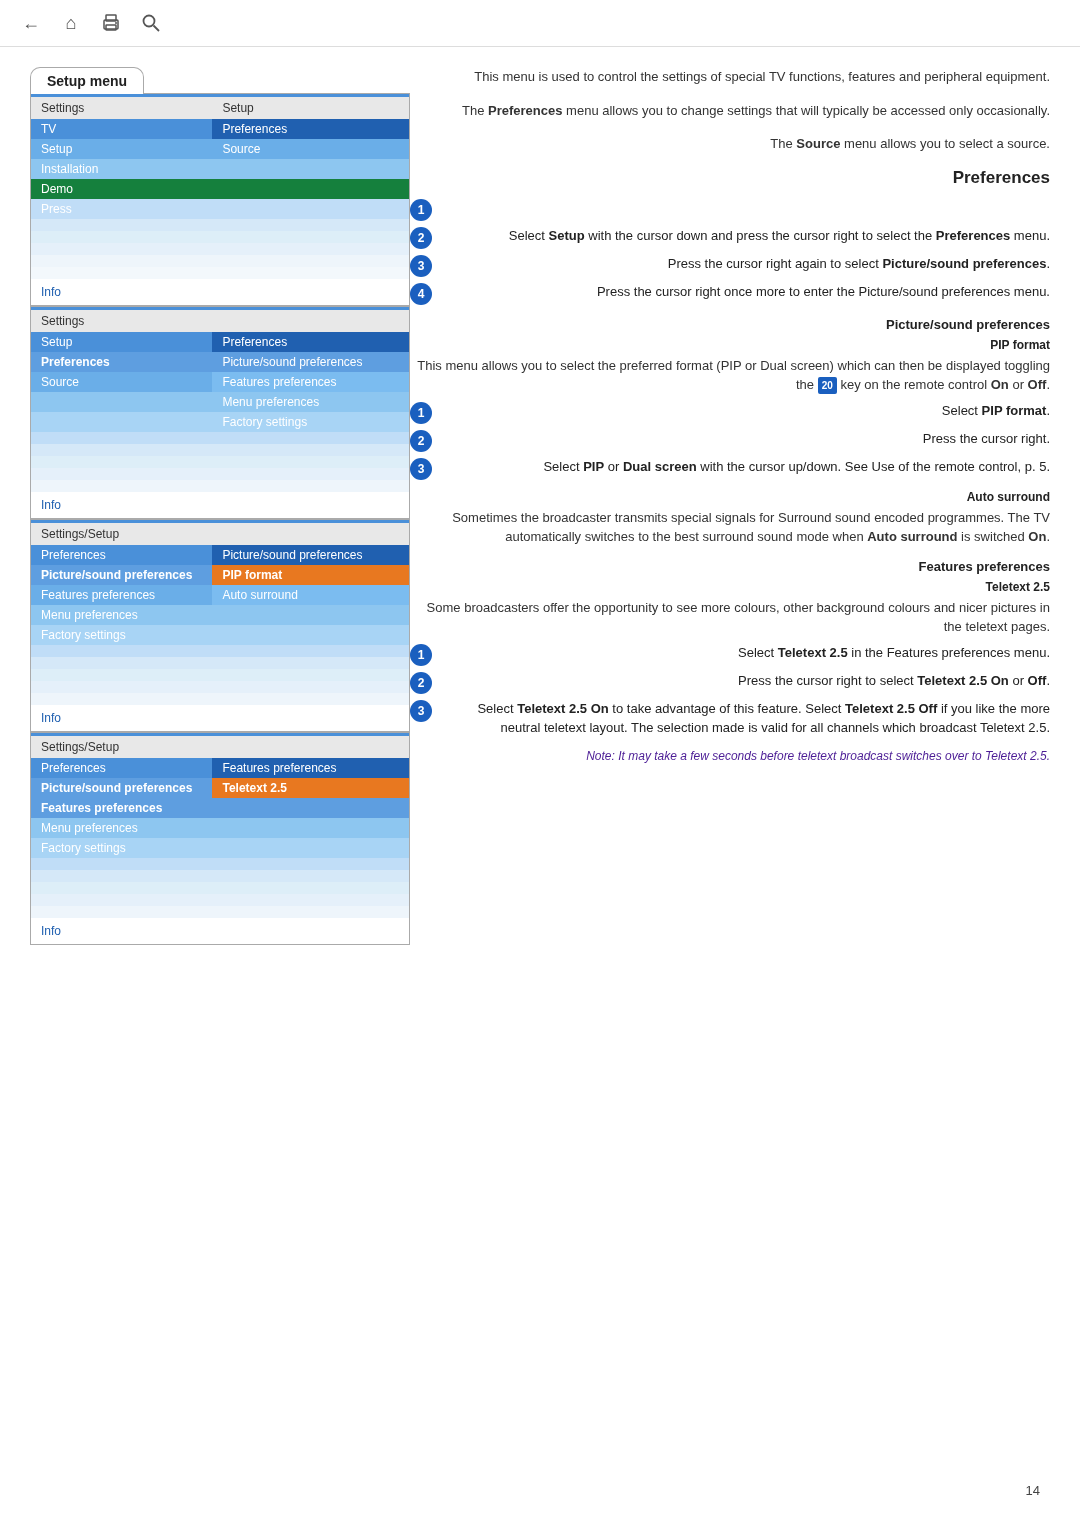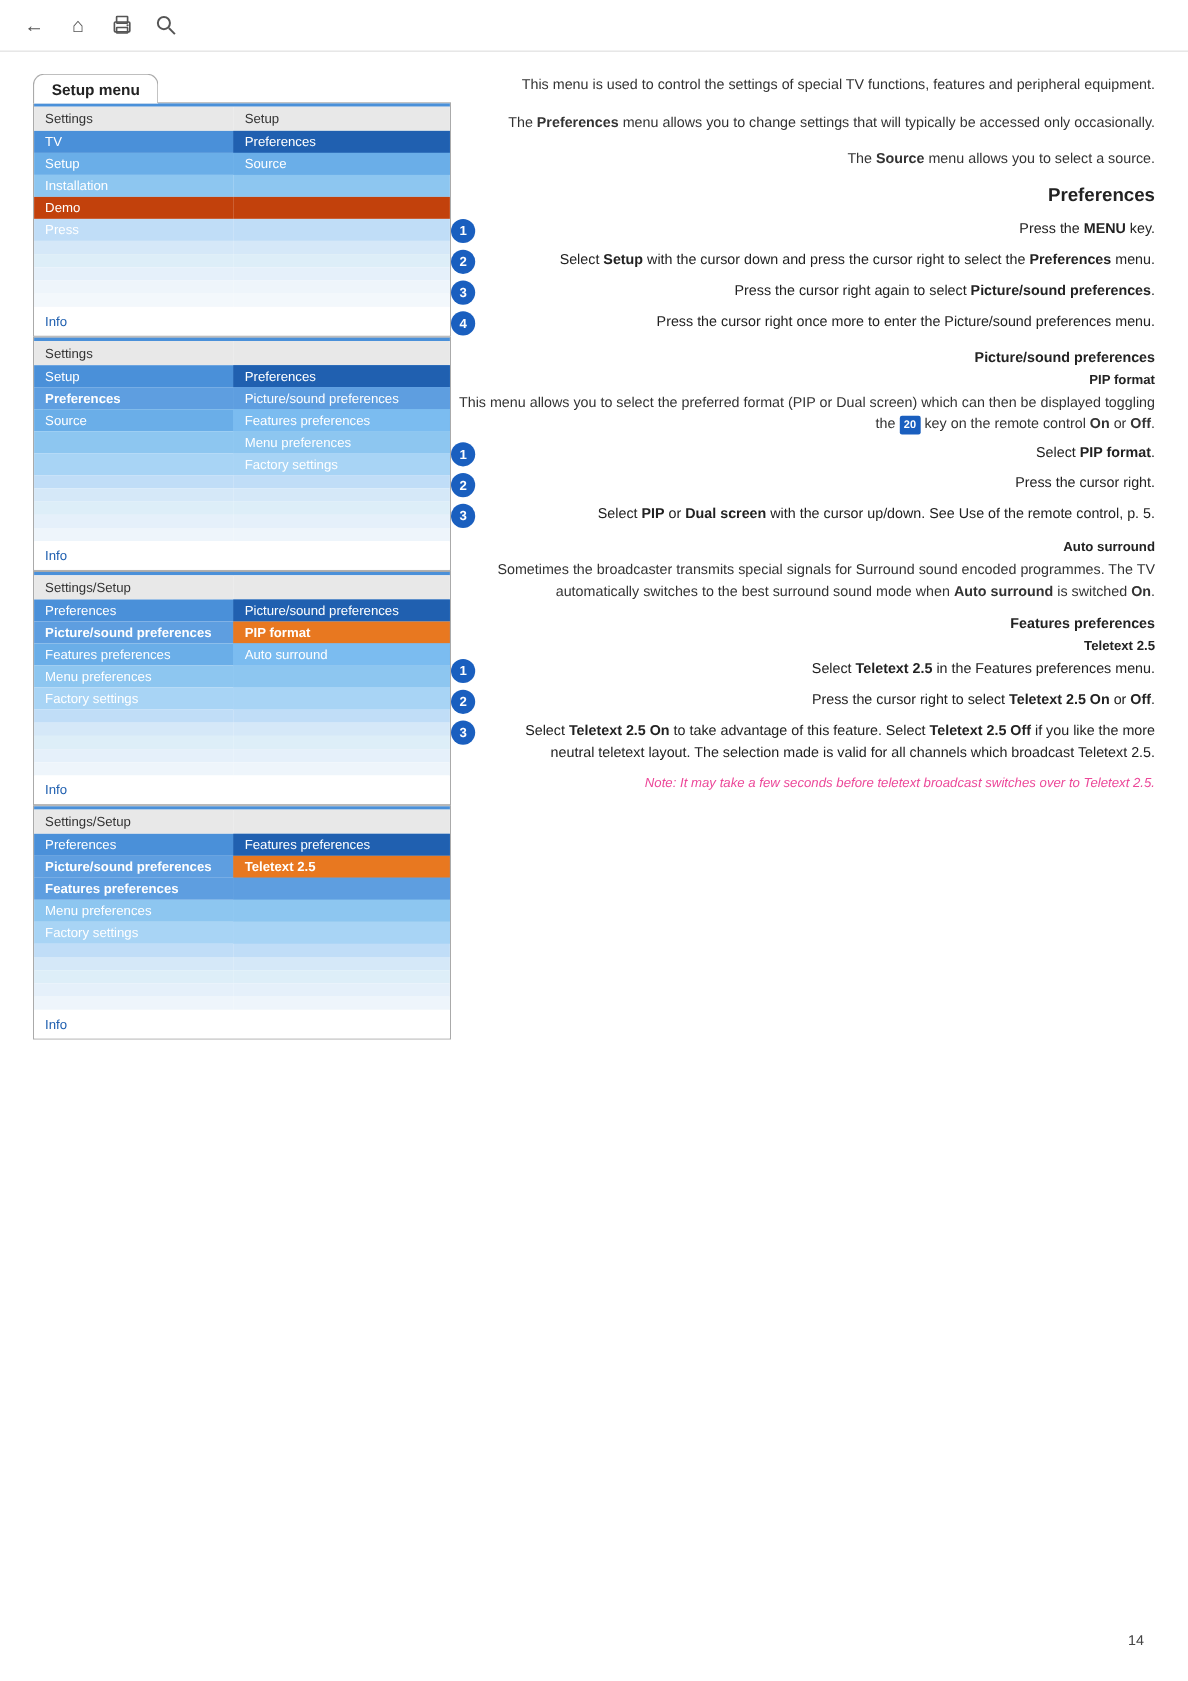--- a/index.html
+++ b/index.html
@@ -135,21 +135,21 @@
 
     .body-text {
       font-size: 13px;
       color: #333;
       line-height: 1.5;
       margin-bottom: 6px;
     }
 
     .note-text {
       font-size: 12px;
-      color: #ec4899;
+      color: #4c1d95;
       font-style: italic;
       line-height: 1.4;
       margin-top: 6px;
     }
 
     b { font-weight: bold; }
 
     .pip-icon {
       display: inline-block;
       background: #1a5fbf;
@@ -229,21 +229,21 @@
           <td style="background:#2060b0;color:#fff;">Preferences</td>
         </tr>
         <tr style="background:#6aaee8;">
           <td style="color:#fff;">Setup</td>
           <td style="background:#6aaee8;color:#fff;">Source</td>
         </tr>
         <tr style="background:#8dc6f0;">
           <td style="color:#fff;">Installation</td>
           <td style="color:#fff;"></td>
         </tr>
-        <tr style="background:#c2410c;">
+        <tr style="background:#15803d;">
           <td style="color:#fff;">Demo</td>
           <td style="color:#fff;"></td>
         </tr>
         <tr style="background:#c0ddf7;">
           <td style="color:#fff;">Press</td>
           <td style="color:#fff;"></td>
         </tr>
         <tr style="background:#d5e8f8; height:12px;">
           <td></td>
               <td></td>
@@ -442,21 +442,20 @@
     </p>
     <p class="intro-text">
       The <b>Source</b> menu allows you to select a source.
     </p>
 
     <div class="section-title">Preferences</div>
 
     <div class="step-list">
       <div class="step-item">
         <div class="step-num">1</div>
-        <div class="step-text">Press the <b>MENU</b> key.</div>
       </div>
       <div class="step-item">
         <div class="step-num">2</div>
         <div class="step-text">Select <b>Setup</b> with the cursor down and press the cursor right to select the <b>Preferences</b> menu.</div>
       </div>
       <div class="step-item">
         <div class="step-num">3</div>
         <div class="step-text">Press the cursor right again to select <b>Picture/sound preferences</b>.</div>
       </div>
       <div class="step-item">
@@ -488,20 +487,21 @@
     </div>
 
     <div class="subsubsection-title">Auto surround</div>
     <p class="body-text">
       Sometimes the broadcaster transmits special signals for Surround sound encoded programmes. The TV automatically switches to the best surround sound mode when <b>Auto surround</b> is switched <b>On</b>.
     </p>
 
     <div class="subsection-title">Features preferences</div>
 
     <div class="subsubsection-title">Teletext 2.5</div>
+    <p class="body-text">Some broadcasters offer the opportunity to see more colours, other background colours and nicer pictures in the teletext pages.</p>
 
     <div class="step-list">
       <div class="step-item">
         <div class="step-num">1</div>
         <div class="step-text">Select <b>Teletext 2.5</b> in the Features preferences menu.</div>
       </div>
       <div class="step-item">
         <div class="step-num">2</div>
         <div class="step-text">Press the cursor right to select <b>Teletext 2.5 On</b> or <b>Off</b>.</div>
       </div>

